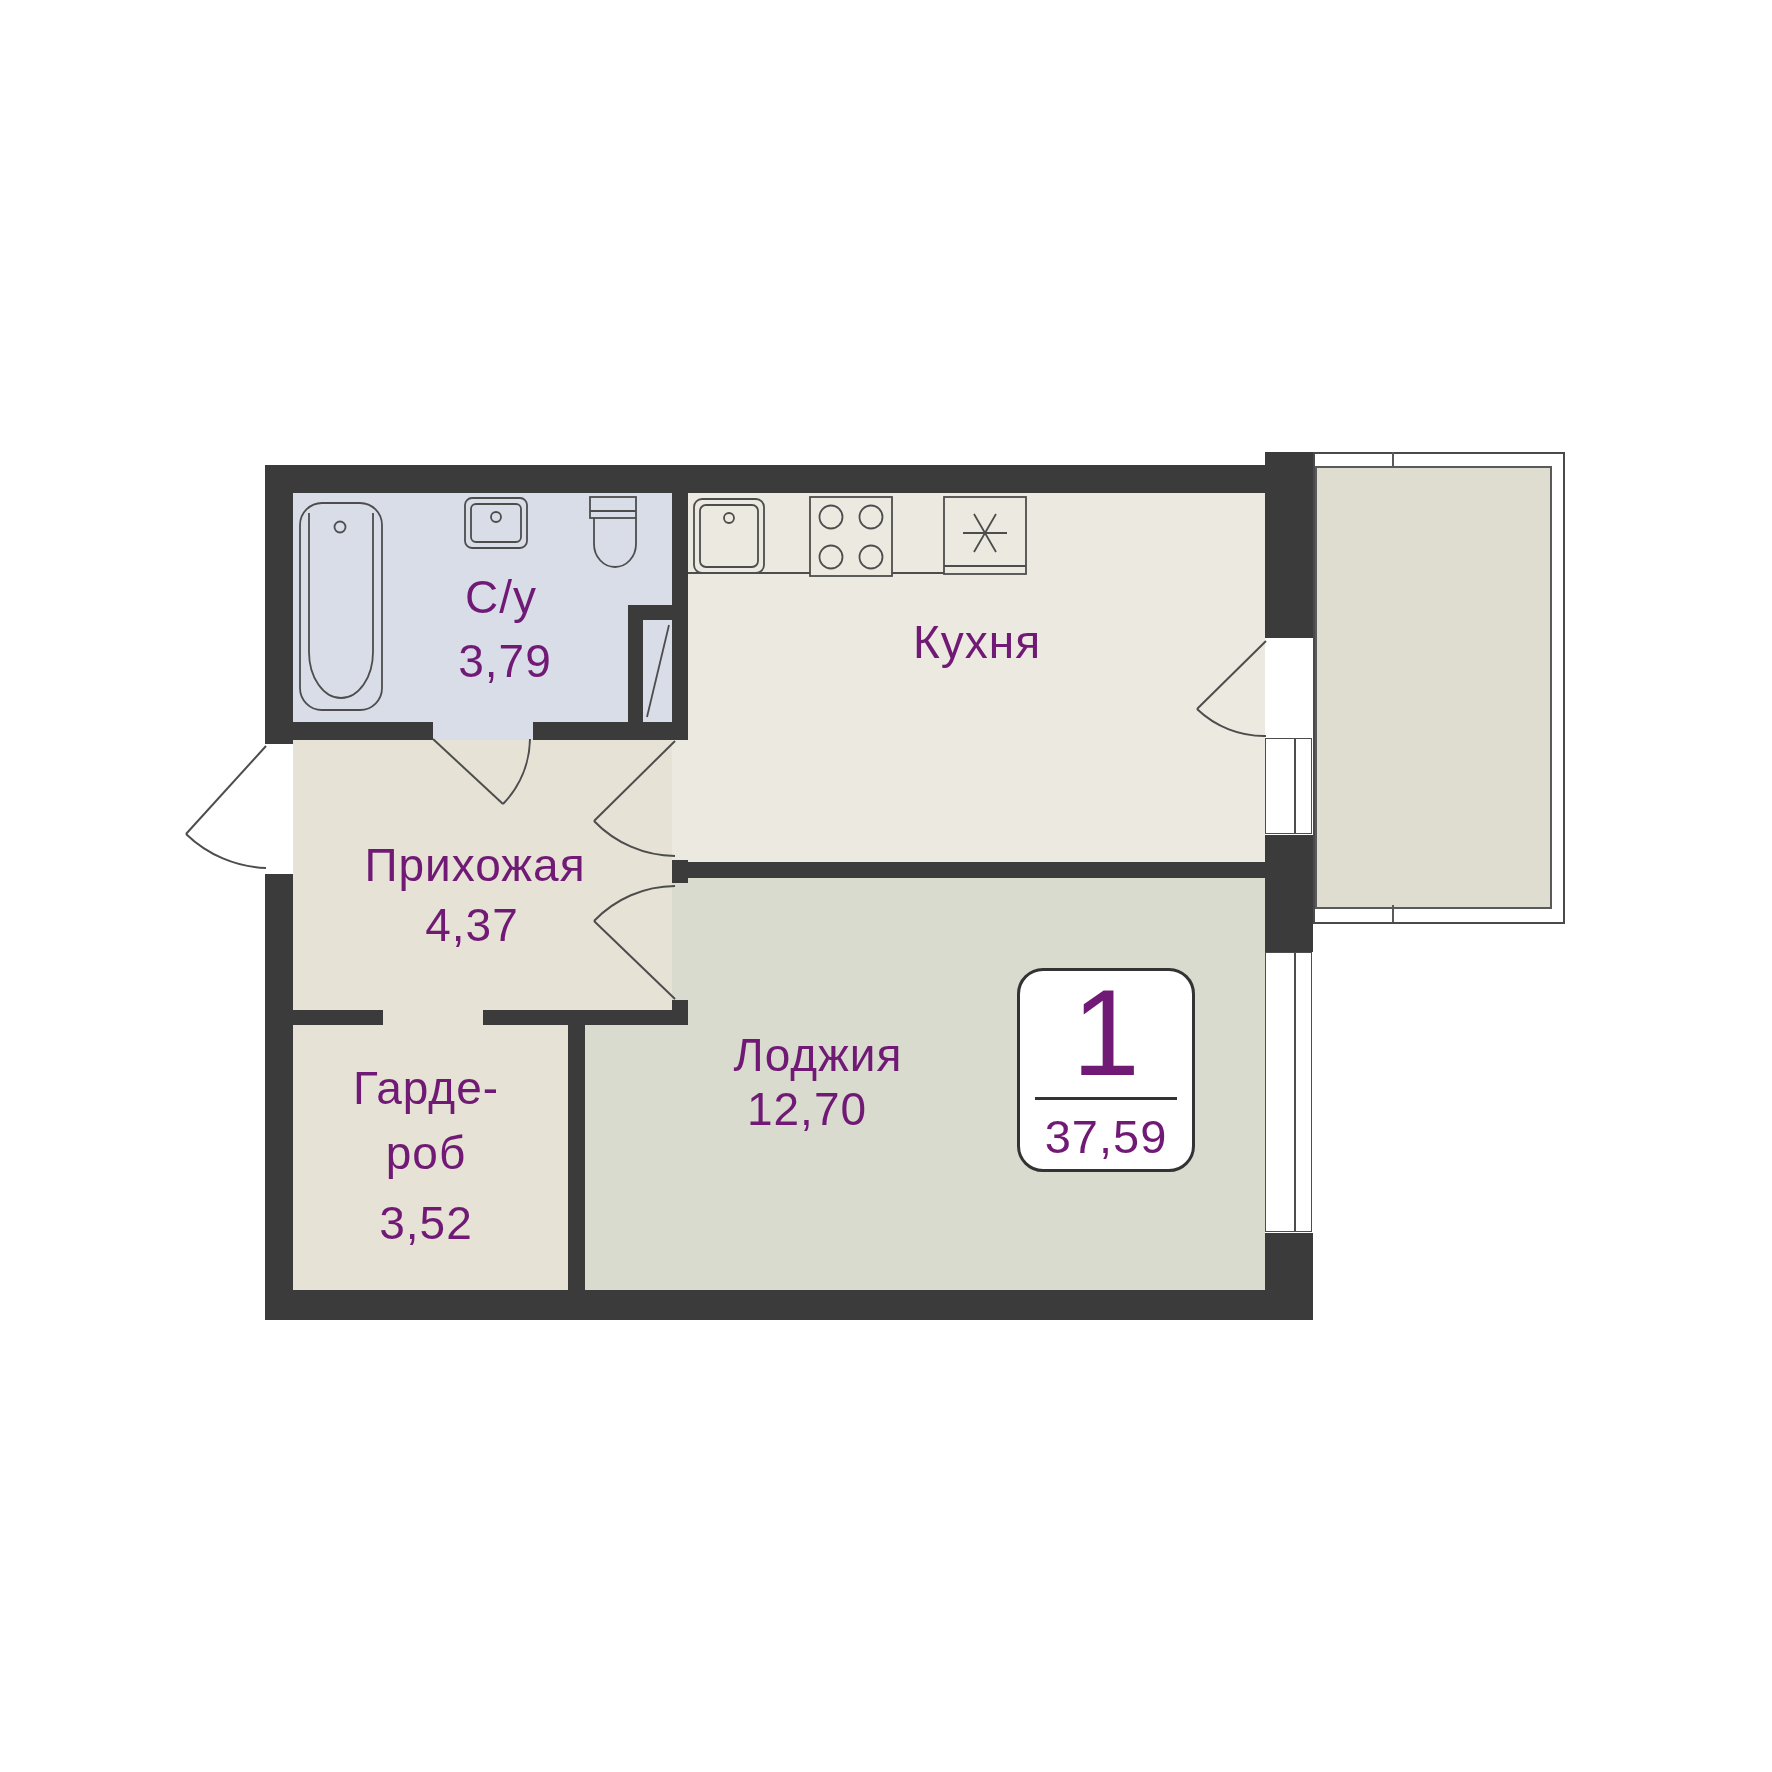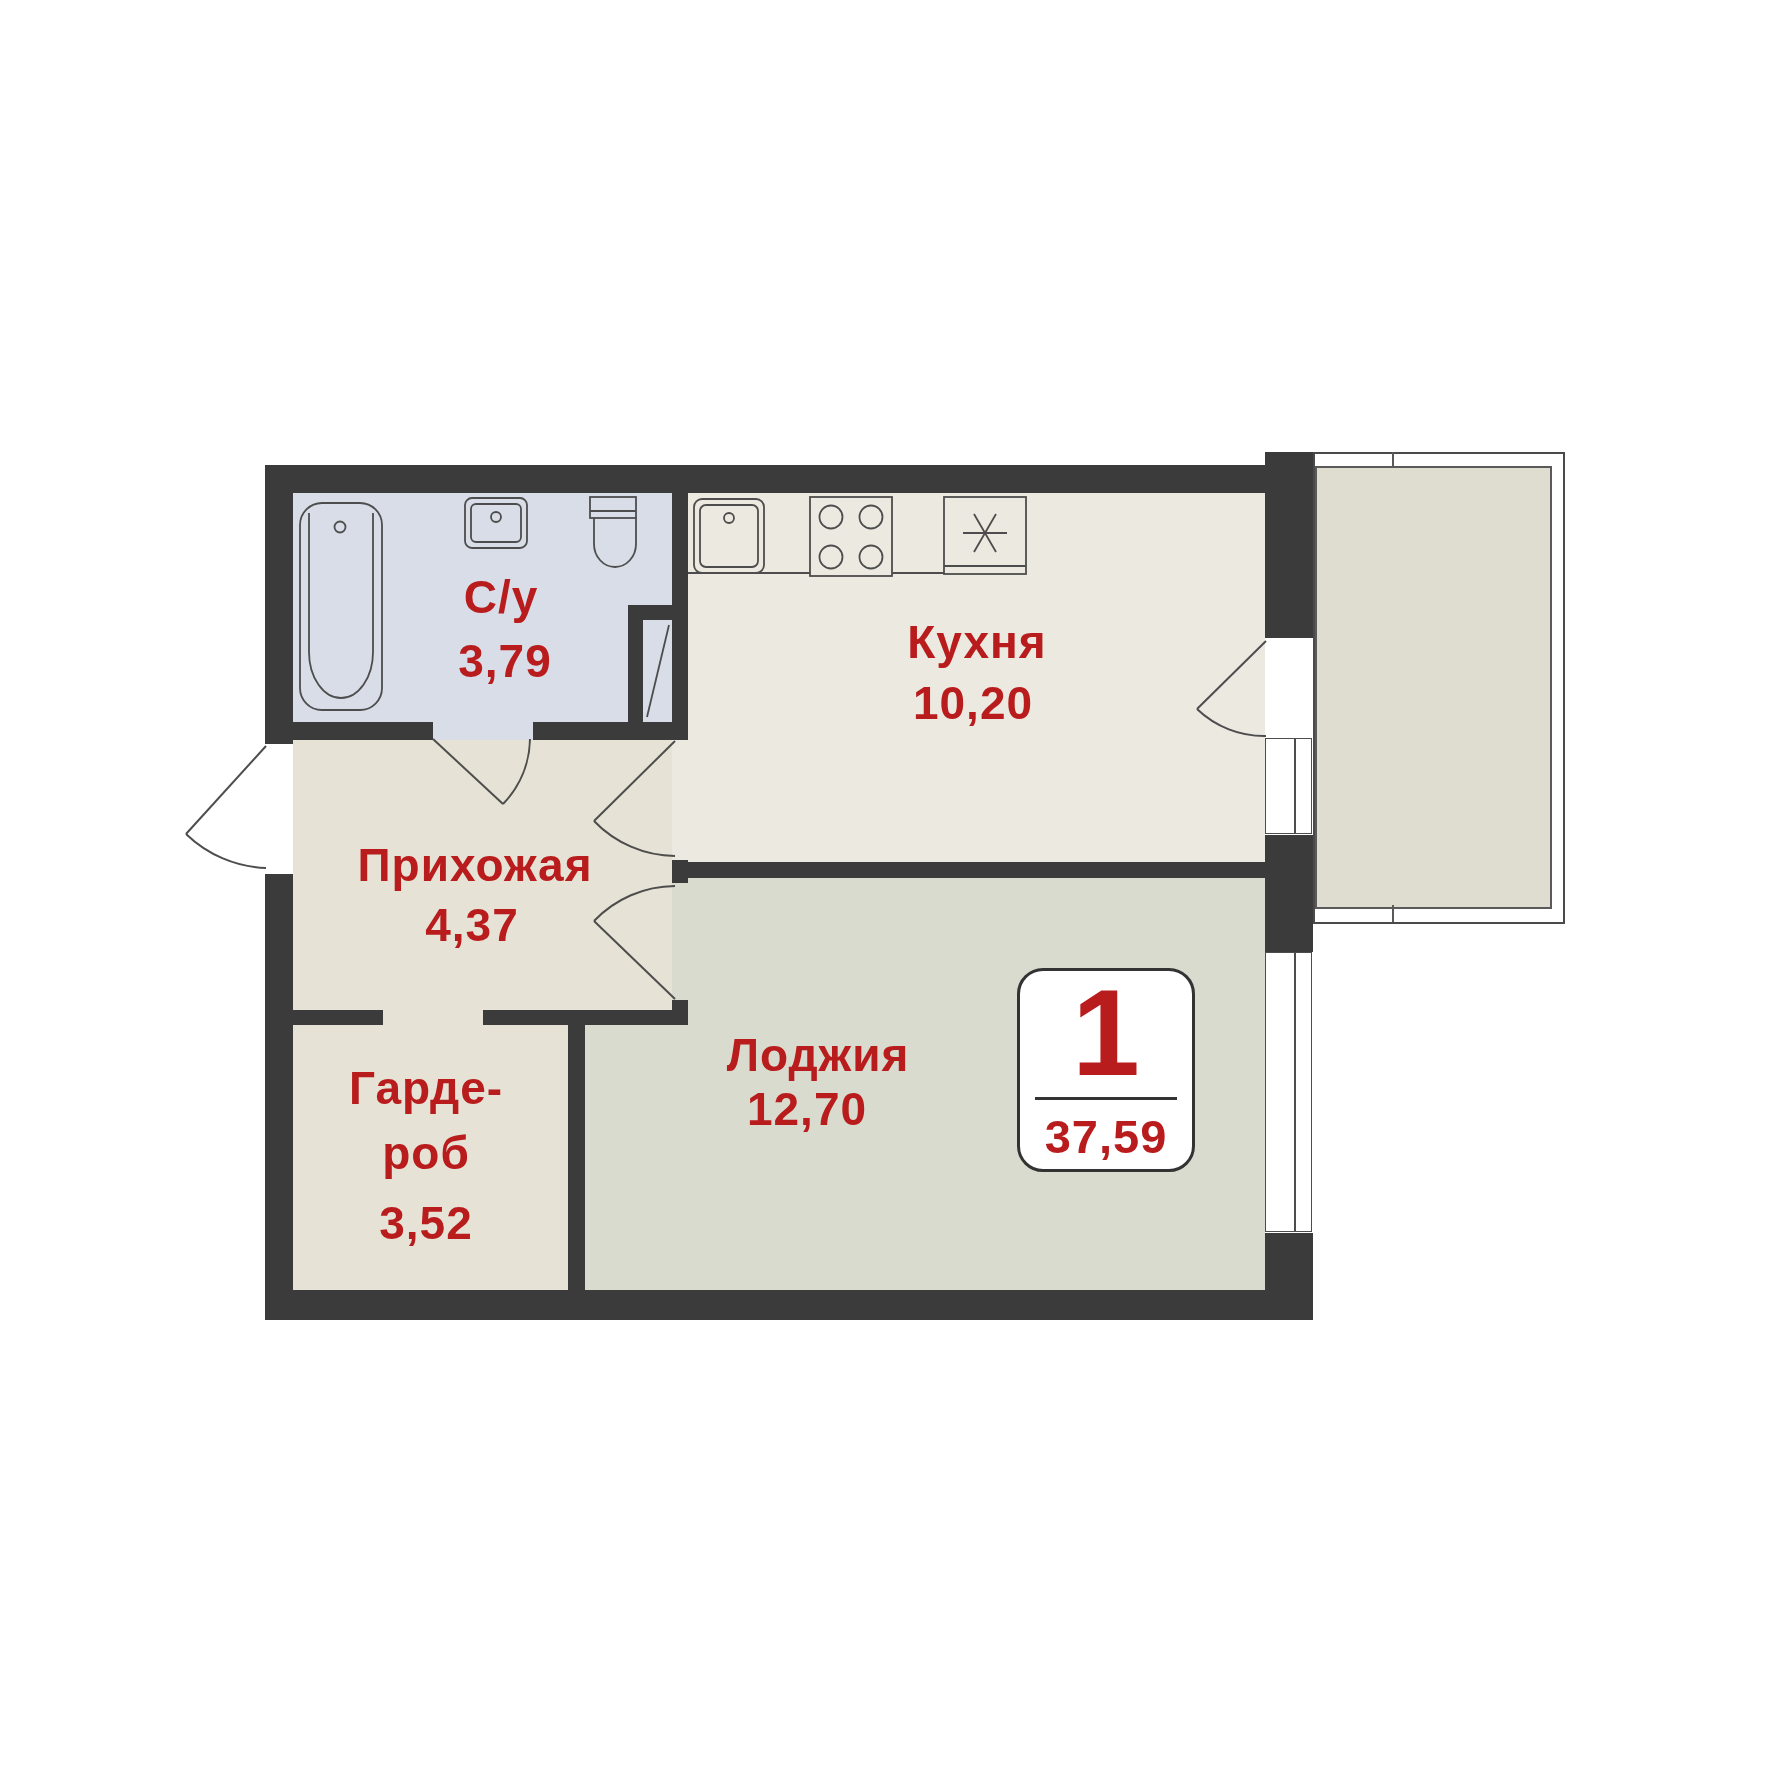--- a/index.html
+++ b/index.html
@@ -1,17 +1,17 @@
 <!DOCTYPE html>
 <html><head>
 <meta charset="utf-8">
 <style>
   html,body{margin:0;padding:0;background:#ffffff;}
   .canvas{position:relative;width:1772px;height:1772px;background:#ffffff;overflow:hidden;
-          font-family:"Liberation Sans","DejaVu Sans",sans-serif;color:#b91c1c;font-weight:bold;}
+          font-family:"Liberation Sans","DejaVu Sans",sans-serif;color:#701a75;}
   .region{position:absolute;}
   .wall{position:absolute;background:#3b3b3b;}
   .fill-bath{background:#d8dde8;}
   .fill-kitchen{background:#ece9e1;}
   .fill-hall{background:#e6e2d5;}
   .fill-room{background:#d8dbce;}
   .fill-loggia{background:#dfddd0;}
   .loggia-frame{position:absolute;border:2px solid #4a4a4a;background:transparent;}
   .loggia-glass{position:absolute;border:2px solid #5a5a5a;}
   .tick{position:absolute;width:2px;background:#5a5a5a;}
@@ -134,21 +134,20 @@
       <rect x="944" y="497" width="82" height="77" fill="#ece9e1"></rect>
       <path d="M 944 566 L 1026 566" fill="none"></path>
       <path d="M 963 533 L 1007 533 M 974 514 L 996 552 M 996 514 L 974 552" fill="none"></path>
     </g>
   </svg>
 
   <div class="label" style="left:351px;top:570px;width:300px;">С/у</div>
   <div class="label" style="left:355px;top:634px;width:300px;">3,79</div>
 
   <div class="label" style="left:827px;top:615px;width:300px;">Кухня</div>
-  <div class="label" style="left:823px;top:676px;width:300px;">10,20</div>
 
 
   <div class="label" style="left:305px;top:838px;width:340px;">Прихожая</div>
   <div class="label" style="left:302px;top:898px;width:340px;">4,37</div>
 
   <div class="label" style="left:276px;top:1061px;width:300px;">Гарде-</div>
   <div class="label" style="left:276px;top:1126px;width:300px;">роб</div>
   <div class="label" style="left:276px;top:1196px;width:300px;">3,52</div>
 
   <div class="label" style="left:638px;top:1028px;width:360px;">Лоджия</div>

